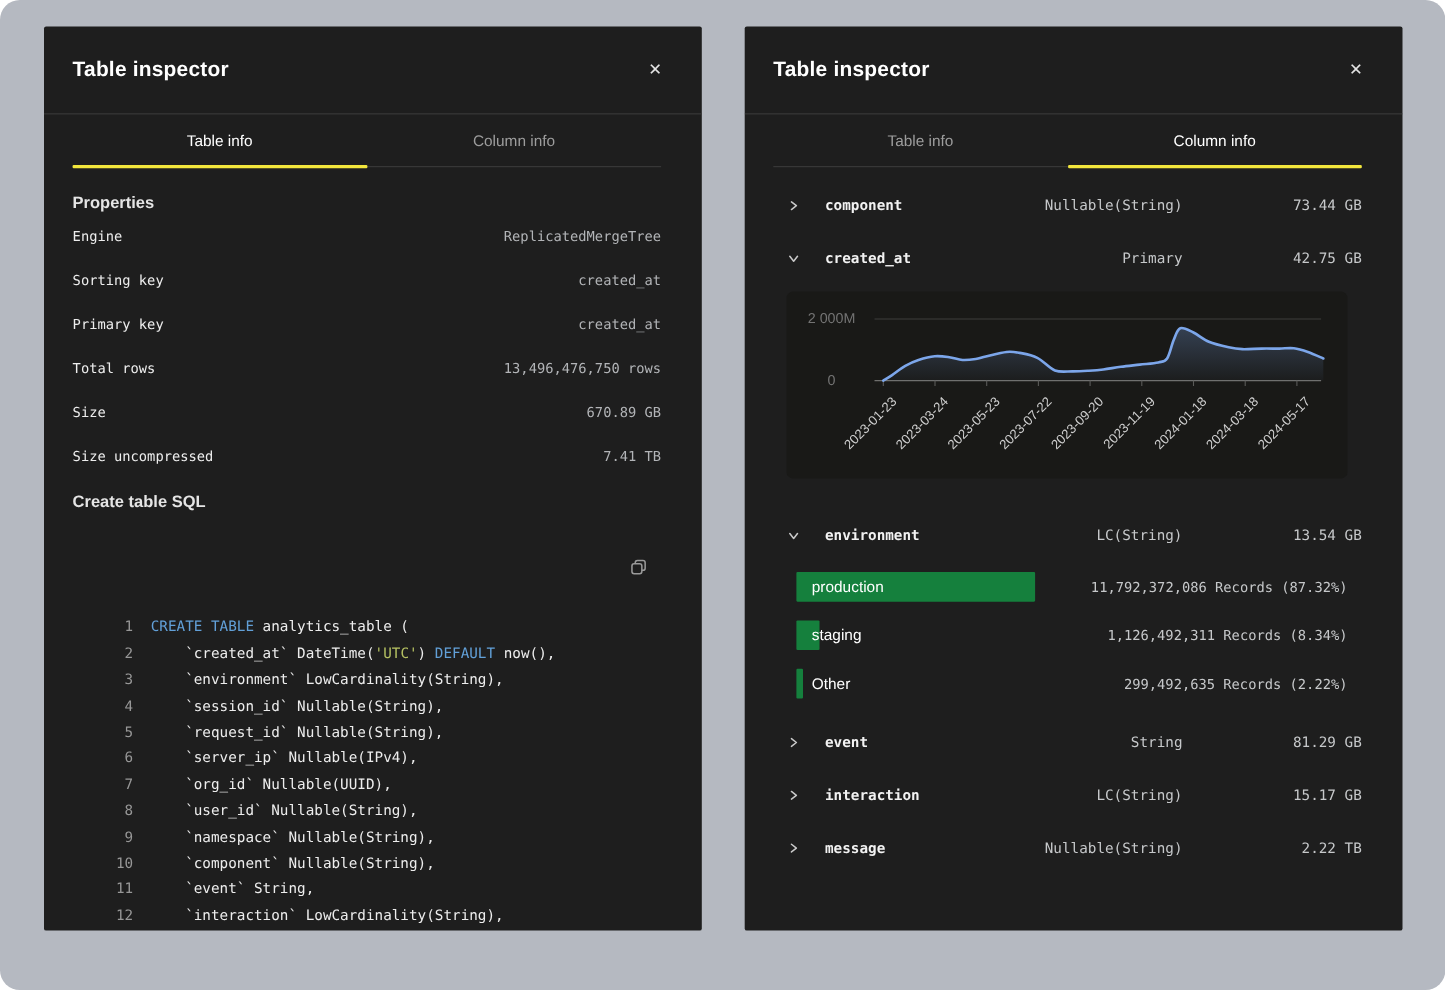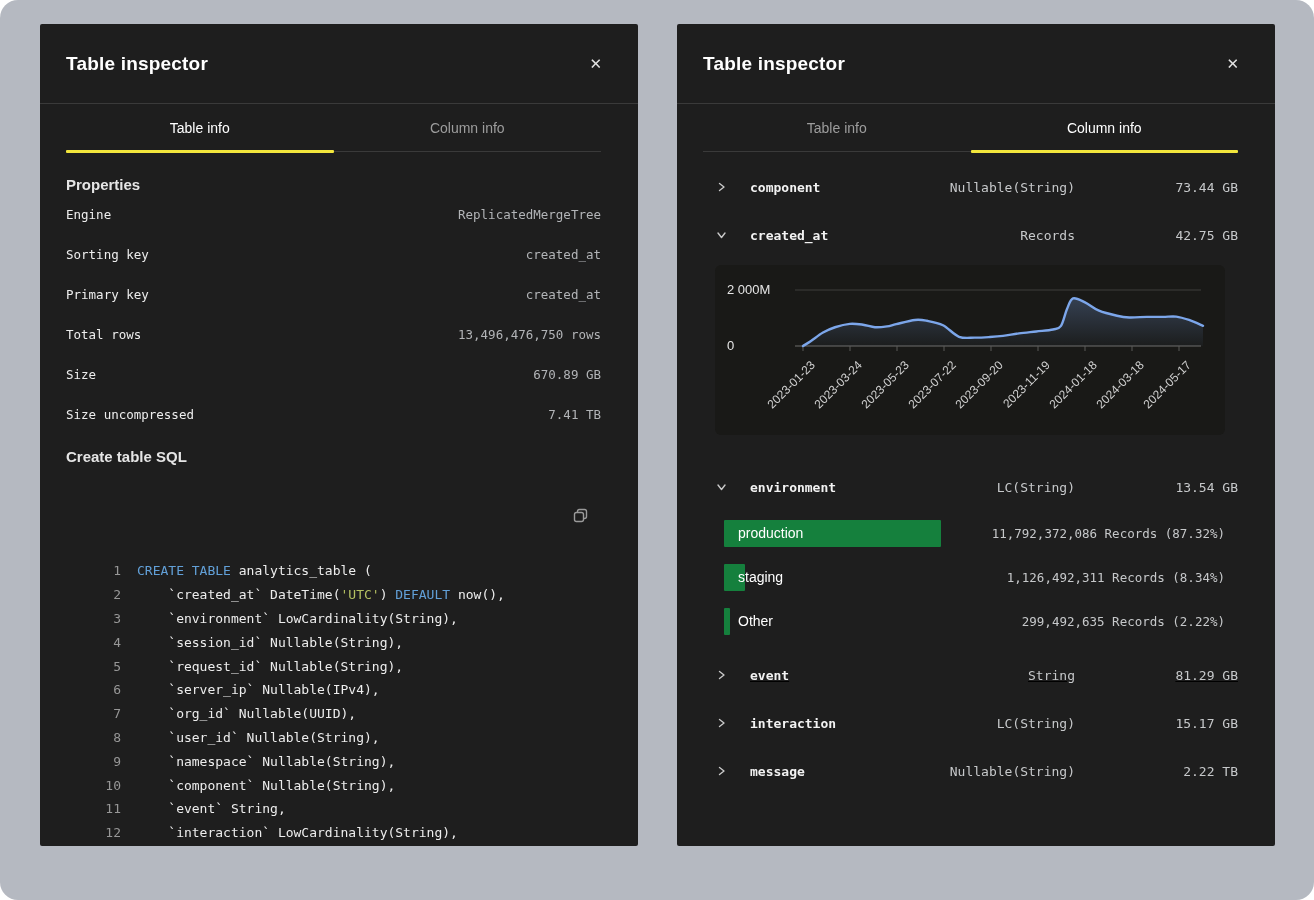--- a/index.html
+++ b/index.html
@@ -34,28 +34,28 @@
   
   .col-list{padding-top:11px;}
   .col-row{height:48px;display:flex;align-items:center;font-family:"DejaVu Sans Mono",monospace;font-size:13px;cursor:pointer;}
   .chev{width:14px;margin-left:13px;flex-shrink:0;display:flex;align-items:center;}
   .chev svg{display:block;}
   .chev.open svg{transform:rotate(90deg);}
   .col-name{color:#f2f2f2;font-weight:bold;margin-left:20px;flex:1;}
   .col-type{width:160px;text-align:right;color:#c6c8ca;margin-right:43px;flex-shrink:0;}
   .col-size{width:120px;text-align:right;color:#c6c8ca;flex-shrink:0;}
   .chart-card{margin:6px 0 28px 12px;width:510px;height:170px;background:#191917;border-radius:6px;position:relative;}
-  .ytick{position:absolute;color:#e5e5e5;font-size:13px;text-align:left;width:60px;right:auto;}
+  .ytick{position:absolute;color:#737373;font-size:13px;text-align:center;width:60px;right:auto;}
   .xlab{position:absolute;width:90px;text-align:right;color:#cfcfcf;font-size:12px;
         transform:rotate(-45deg);transform-origin:100% 0%;white-space:nowrap;}
   .env-row{height:44px;display:flex;align-items:center;justify-content:space-between;padding-right:13px;}
   .env-bar{position:relative;height:27px;background:#15803d;border-radius:1px;margin-left:21px;flex-shrink:0;text-align:right;}
   .env-bar-label{position:absolute;left:14px;top:50%;transform:translateY(-50%);color:#ffffff;font-size:14px;white-space:nowrap;}
   .env-records{font-family:"DejaVu Sans Mono",monospace;font-size:12.5px;color:#c6c8ca;white-space:nowrap;}
-  .rows-after{margin-top:8px;text-decoration:underline;}
+  .rows-after{margin-top:8px;}
 </style>
 </head>
 <body>
 
 <div class="stage">
 
   <div class="panel left">
     <div class="panel-header">
       <div class="panel-title">Table inspector</div>
       <button class="close-btn">✕</button>
@@ -125,21 +125,21 @@
           <span class="col-type">Nullable(String)</span>
           <span class="col-size">73.44 GB</span>
         </div>
         <div class="col-row">
           <span class="chev open">
             <svg width="11" height="12" viewBox="0 0 11 12">
               <path d="M3.5 2.5 L8 6 L3.5 9.5" fill="none" stroke="#c8c8c8" stroke-width="1.4" stroke-linecap="round" stroke-linejoin="round"></path>
             </svg>
           </span>
           <span class="col-name">created_at</span>
-          <span class="col-type">Records</span>
+          <span class="col-type">Primary</span>
           <span class="col-size">42.75 GB</span>
         </div>
         <div class="chart-card"><svg width="510" height="170">
             <defs>
               <linearGradient id="areaGrad" x1="0" y1="0" x2="0" y2="1">
                 <stop offset="0" stop-color="#7ca6ea" stop-opacity="0.28"></stop>
                 <stop offset="1" stop-color="#7ca6ea" stop-opacity="0.03"></stop>
               </linearGradient>
             </defs>
             <line x1="80" y1="25" x2="486" y2="25" stroke="#3e3e3c" stroke-width="1"></line>

